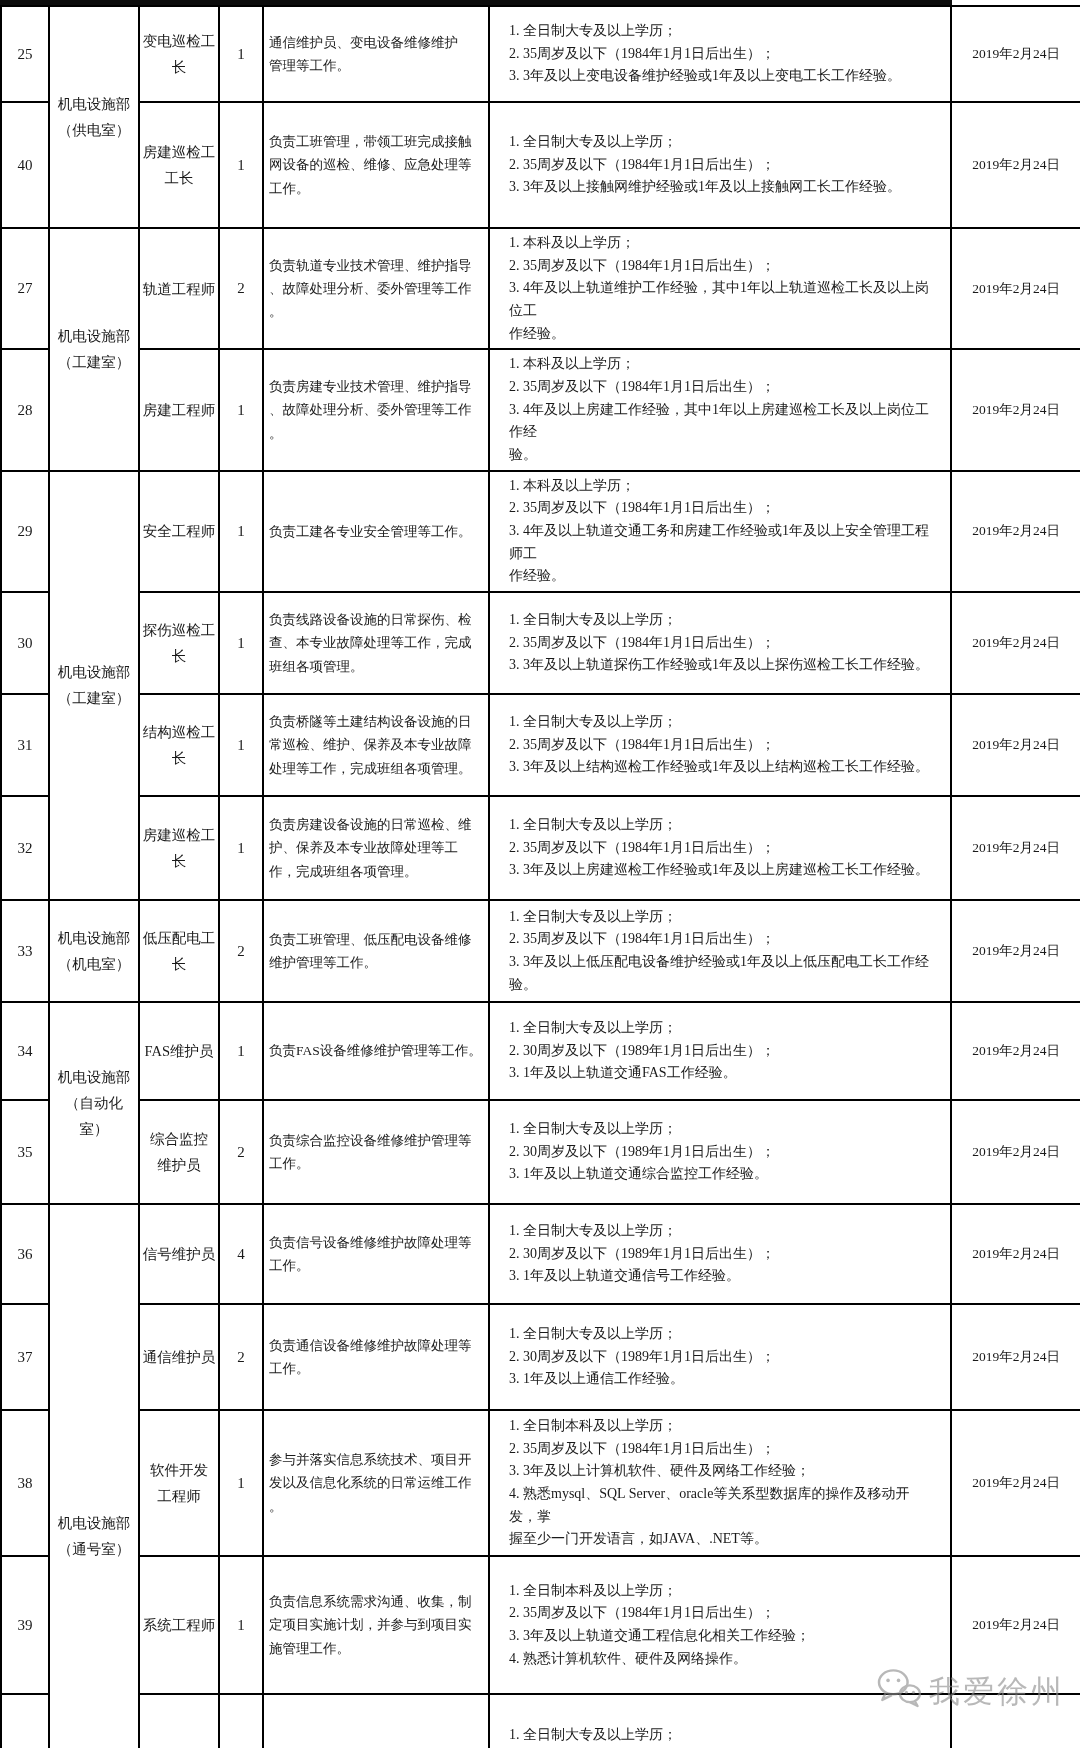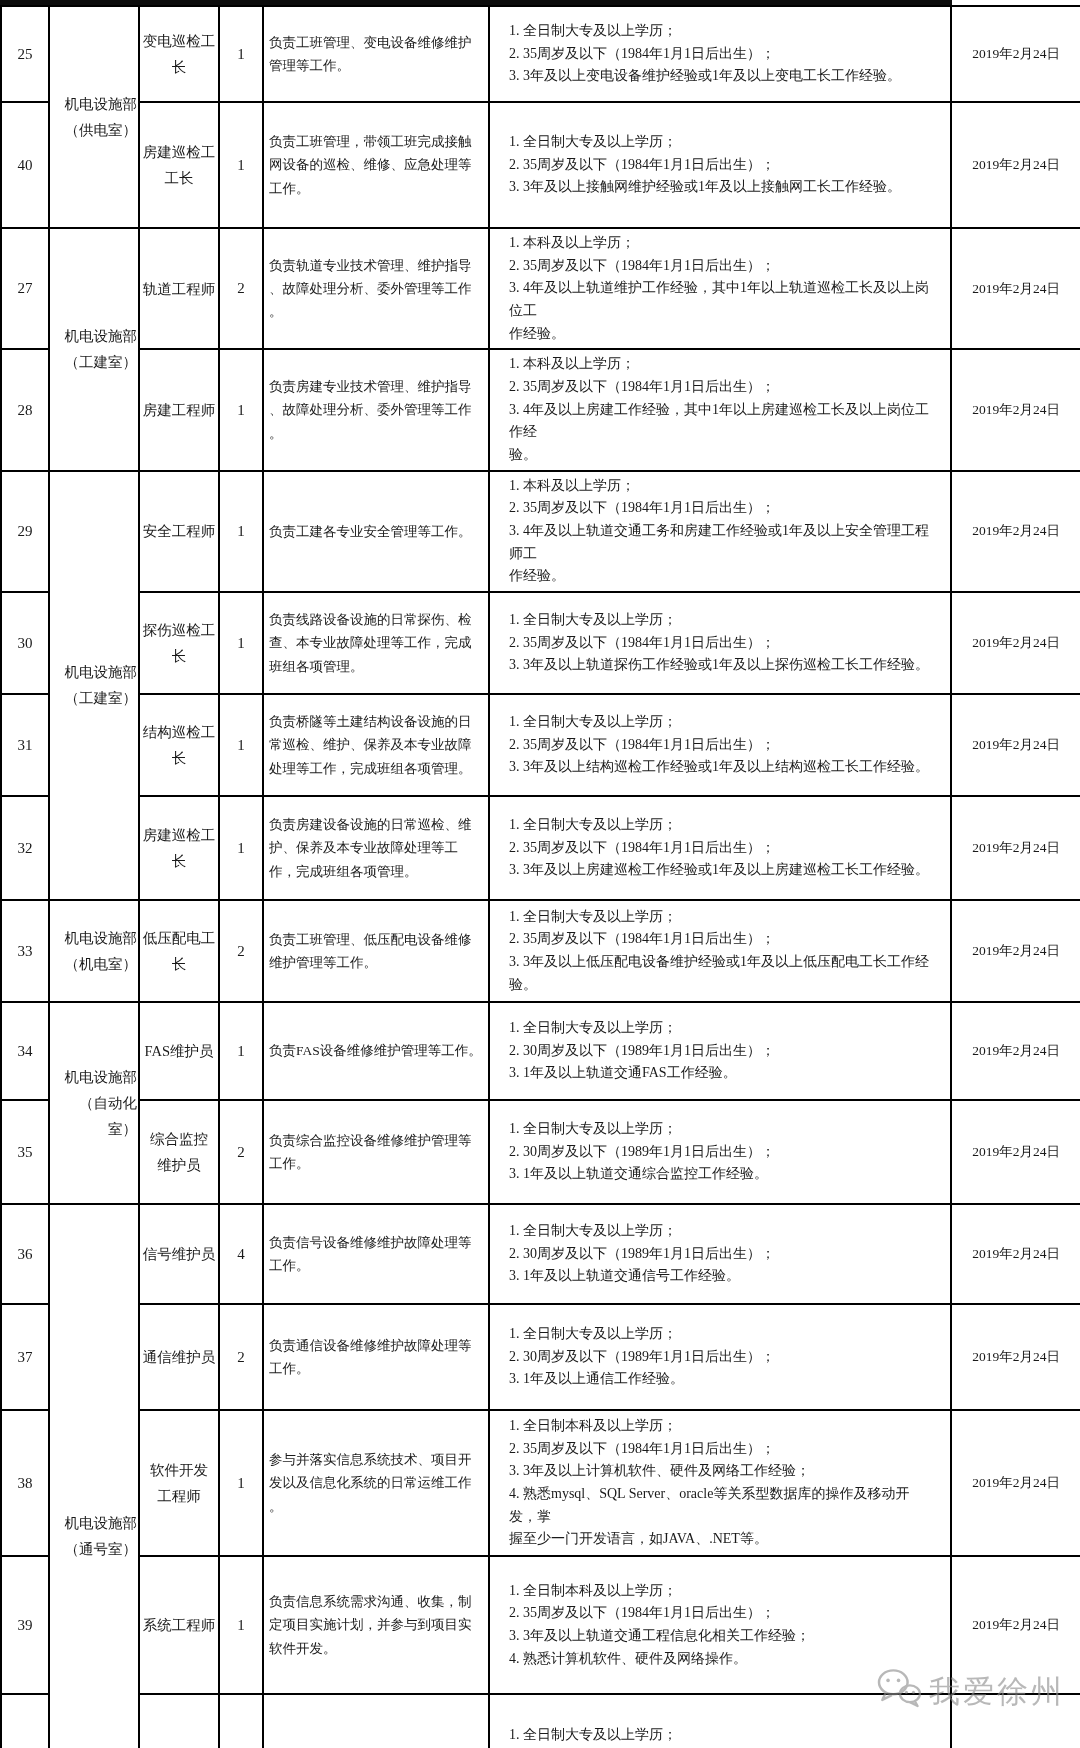--- a/index.html
+++ b/index.html
@@ -11,21 +11,21 @@
   .topband{position:absolute;top:0;left:0;width:952px;height:6px;background:#0c0c0c;}
   table.jobs{
     position:absolute;top:5px;left:0;width:1080px;
     border-collapse:collapse;table-layout:fixed;
   }
   table.jobs td{
     border:2px solid #000;vertical-align:middle;overflow:hidden;
     white-space:pre-line;
   }
   .c-no{text-align:center;font-size:15px;margin-left:9px;}
-  .c-dept{text-align:right;font-size:14.5px;line-height:1.8;}
+  .c-dept{text-align:center;font-size:14.5px;line-height:1.8;}
   .c-pos{text-align:center;font-size:14.5px;line-height:1.8;}
   .c-count{text-align:center;font-size:15px;}
   .c-duty{font-size:13.5px;line-height:1.72;padding:3px 5px;text-align:left;}
   .c-req{font-size:14px;line-height:1.62;padding:3px 19px;text-align:left;}
   .c-date{text-align:center;font-size:13.5px;margin-top:36px;}
   tr.r25>td{height:88px}  tr.r26>td{height:118px}
   tr.r27>td{height:104px} tr.r28>td{height:104px}
   tr.r29>td{height:106px} tr.r30>td{height:94px}
   tr.r31>td{height:94px}  tr.r32>td{height:96px}
   tr.r33>td{height:94px}  tr.r34>td{height:90px}
@@ -56,21 +56,21 @@
     <col style="width:130px">
   </colgroup>
   <tbody>
     <tr class="r25">
       <td class="c-no">25</td>
       <td class="c-dept" rowspan="2">机电设施部
 （供电室）</td>
       <td class="c-pos">变电巡检工
 长</td>
       <td class="c-count">1</td>
-      <td class="c-duty">负责工班管理、变电设备维修维护
+      <td class="c-duty">通信维护员、变电设备维修维护
 管理等工作。</td>
       <td class="c-req">1. 全日制大专及以上学历；
 2. 35周岁及以下（1984年1月1日后出生）；
 3. 3年及以上变电设备维护经验或1年及以上变电工长工作经验。</td>
       <td class="c-date">2019年2月24日</td>
     </tr>
     <tr class="r26">
       <td class="c-no">40</td>
       <td class="c-pos">房建巡检工
 工长</td>
@@ -240,21 +240,21 @@
 4. 熟悉mysql、SQL Server、oracle等关系型数据库的操作及移动开发，掌
 握至少一门开发语言，如JAVA、.NET等。</td>
       <td class="c-date">2019年2月24日</td>
     </tr>
     <tr class="r39">
       <td class="c-no">39</td>
       <td class="c-pos">系统工程师</td>
       <td class="c-count">1</td>
       <td class="c-duty">负责信息系统需求沟通、收集，制
 定项目实施计划，并参与到项目实
-软件开发。</td>
+施管理工作。</td>
       <td class="c-req">1. 全日制本科及以上学历；
 2. 35周岁及以下（1984年1月1日后出生）；
 3. 3年及以上轨道交通工程信息化相关工作经验；
 4. 熟悉计算机软件、硬件及网络操作。</td>
       <td class="c-date">2019年2月24日</td>
     </tr>
     <tr class="r40">
       <td class="c-no">40</td>
       <td class="c-pos">设备系统
 维护员</td>

